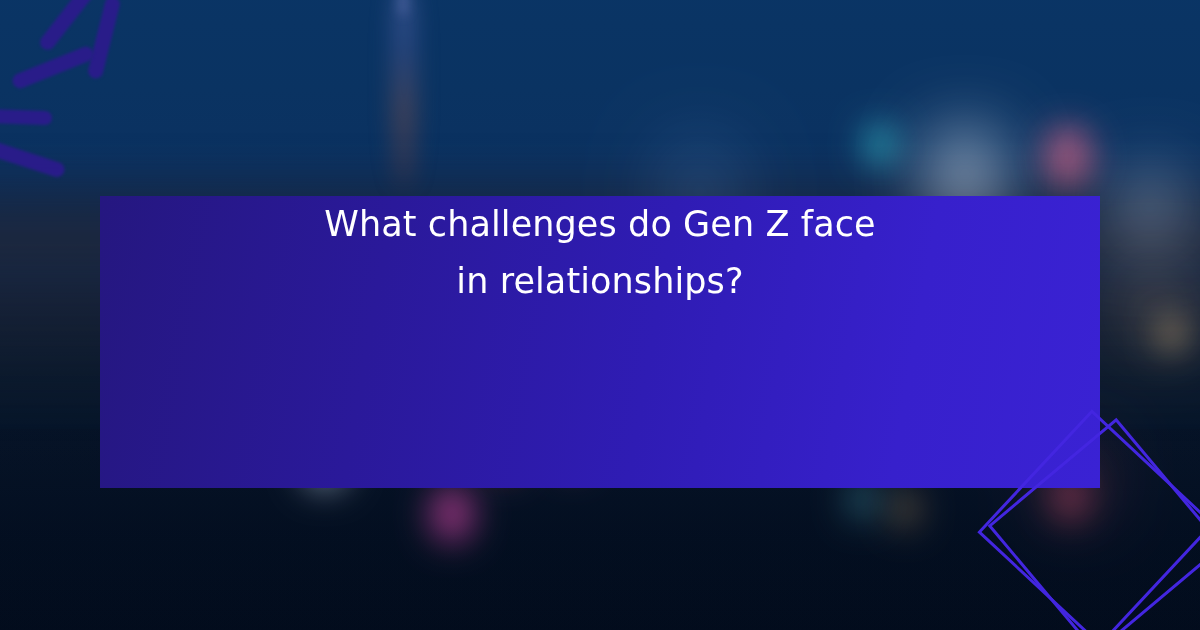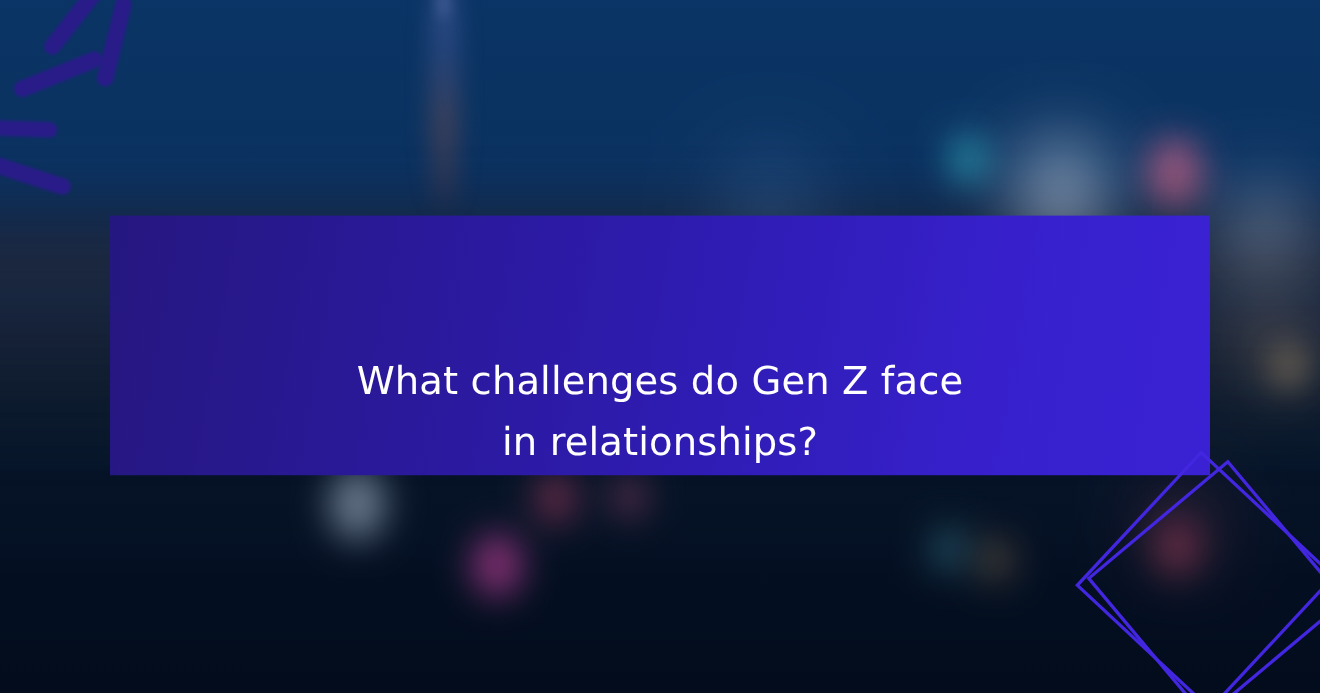--- a/index.html
+++ b/index.html
@@ -134,24 +134,24 @@
   }
   .sq-a { left: 26px; top: 22px; transform: rotate(43deg); }
   .sq-b { left: 36px; top: 30px; transform: rotate(50deg); }
 
   
   .banner {
     position: absolute;
     left: 100px;
     top: 196px;
     width: 1000px;
-    height: 236px;
+    height: 292px;
     background: linear-gradient(100deg, #251780 0%, #2a199a 28%, #2f1cb4 55%, #3720cc 80%, #3a22d4 100%);
     display: flex;
-    align-items: flex-end;
+    align-items: flex-start;
     justify-content: center;
   }
   .banner-title {
     color: #ffffff;
     font-size: 35px;
     font-weight: 400;
     line-height: 1.62;
     letter-spacing: 0.1px;
     text-align: center;
     max-width: 600px;

